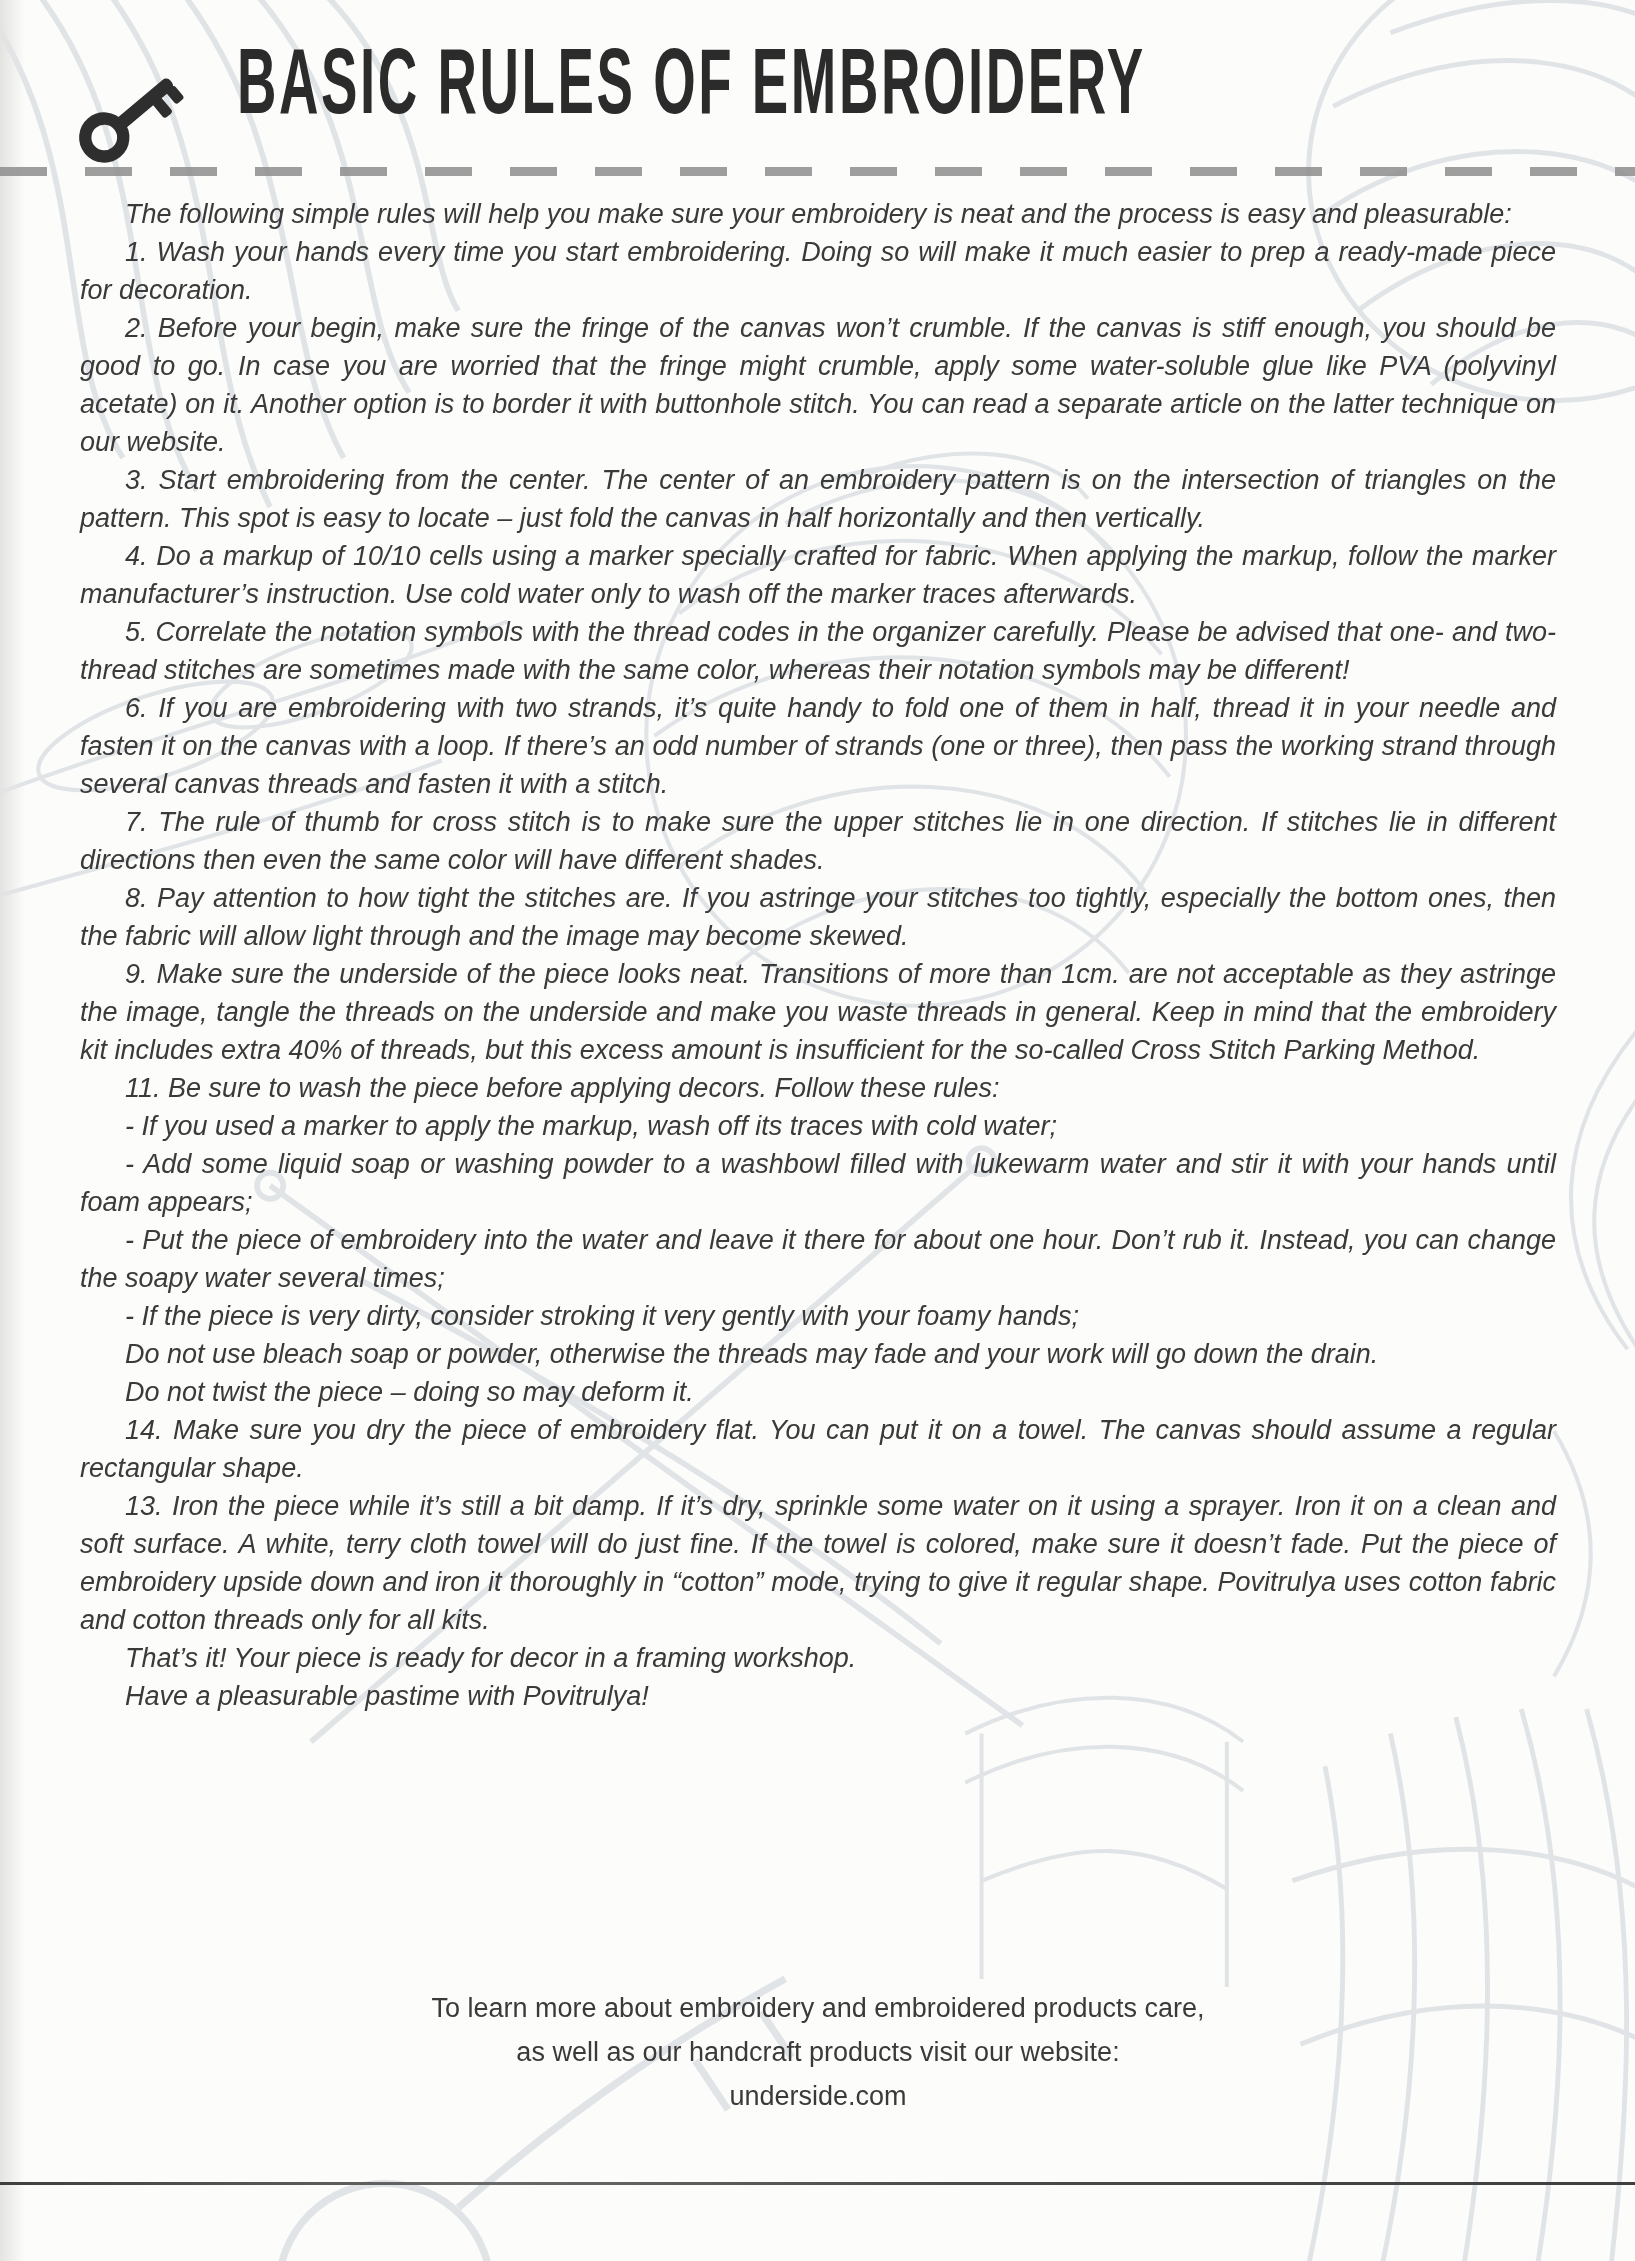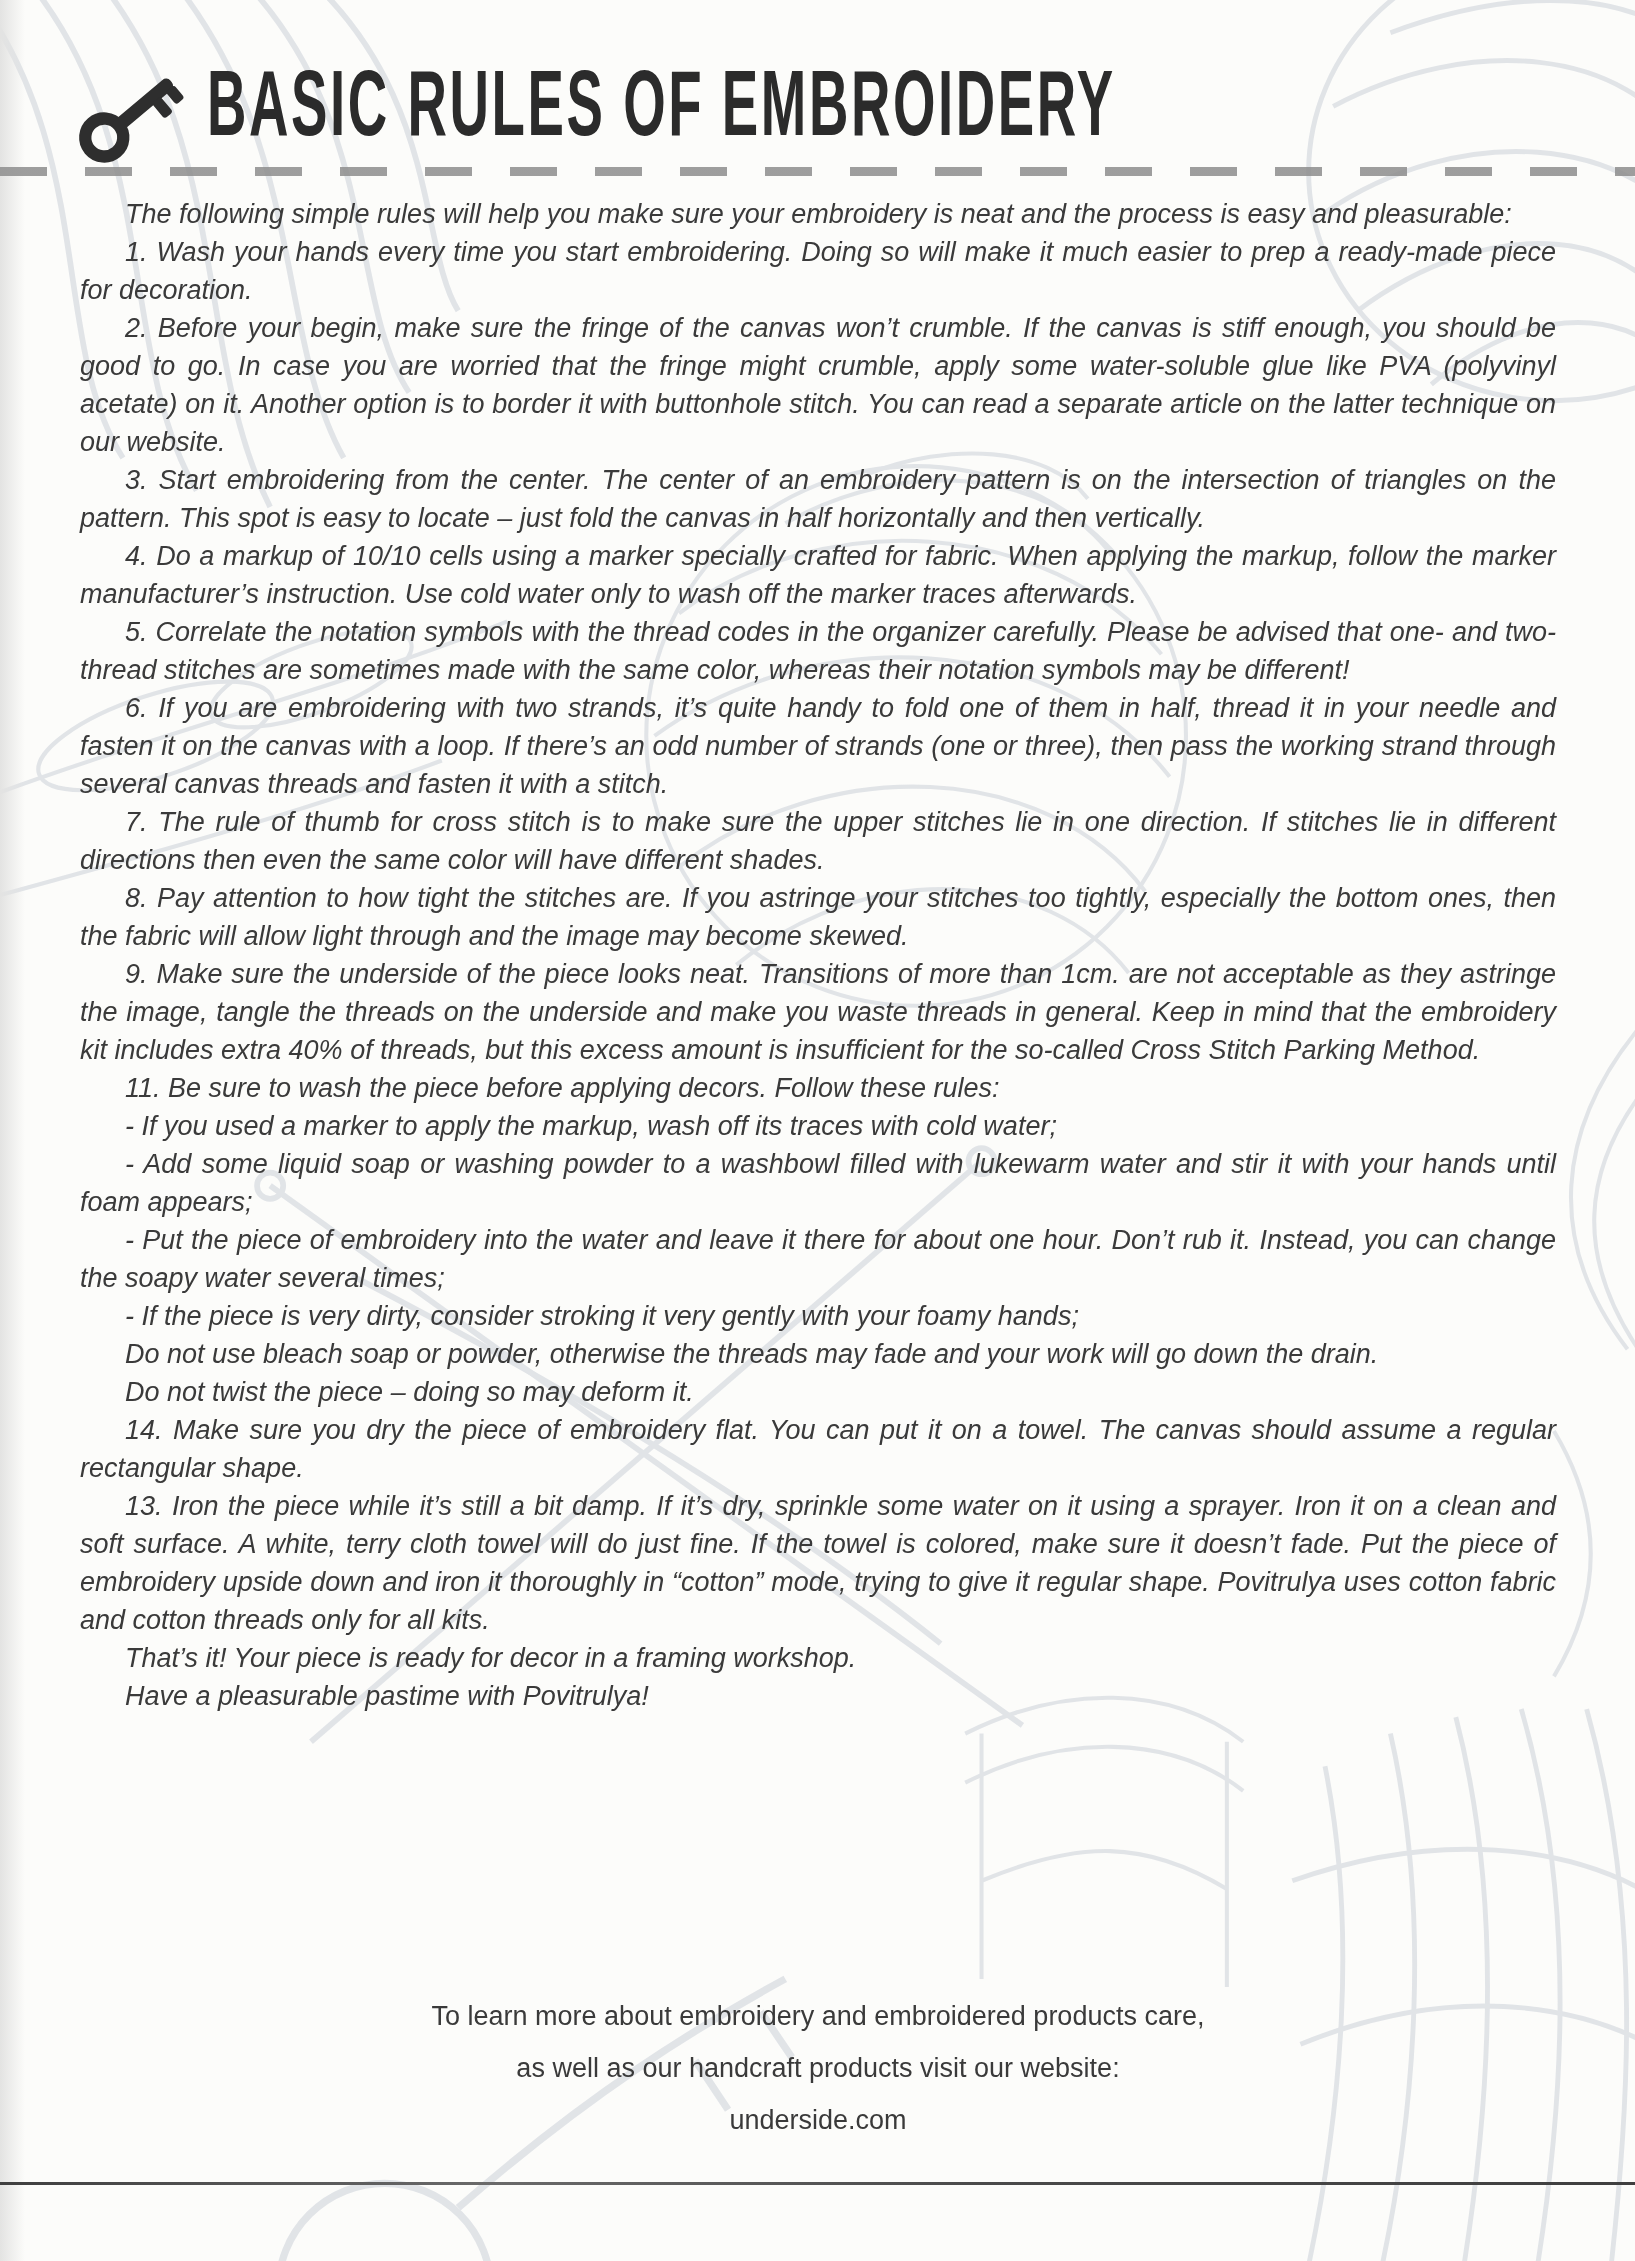--- a/index.html
+++ b/index.html
@@ -15,21 +15,21 @@
     position:absolute;left:0;top:0;bottom:0;width:24.5px;
     background:linear-gradient(90deg,#e3e3e2,rgba(255,255,255,0));
     pointer-events:none;
   }
   .bg-sketch{
     position:absolute;left:0;top:0;width:1636px;height:2261px;
     pointer-events:none;
   }
   header{
     position:absolute;left:54px;top:41px;
-    display:flex;align-items:center;gap:6px;
+    display:flex;align-items:flex-start;gap:36px;
     height:123px;
   }
   .key-icon-svg{width:147px;height:123px;flex:0 0 auto;}
   h1.title{
     margin:0;
     font-size:70px;
     font-weight:bold;
     letter-spacing:3.3px;
     color:#2b2b2b;
     transform:scale(0.78,1.32);
@@ -53,21 +53,21 @@
     margin:0;
     text-indent:45px;
     font-style:italic;
   }
   .footer-block{
     position:absolute;left:0;top:1986px;width:1636px;
     text-align:center;
     font-size:27px;line-height:44px;
     color:#3a3a3a;
   }
-  .footer-block p{margin:8px;}
+  .footer-block p{margin:0;}
   .bottom-line{
     position:absolute;left:0;top:2182px;width:1636px;height:3.3px;
     background:linear-gradient(90deg,#3f3f3f,#6a6a6a 30%,#4a4a4a 60%,#3f3f3f);
   }
 </style>
 </head>
 <body>
 
 <div class="page">
 

